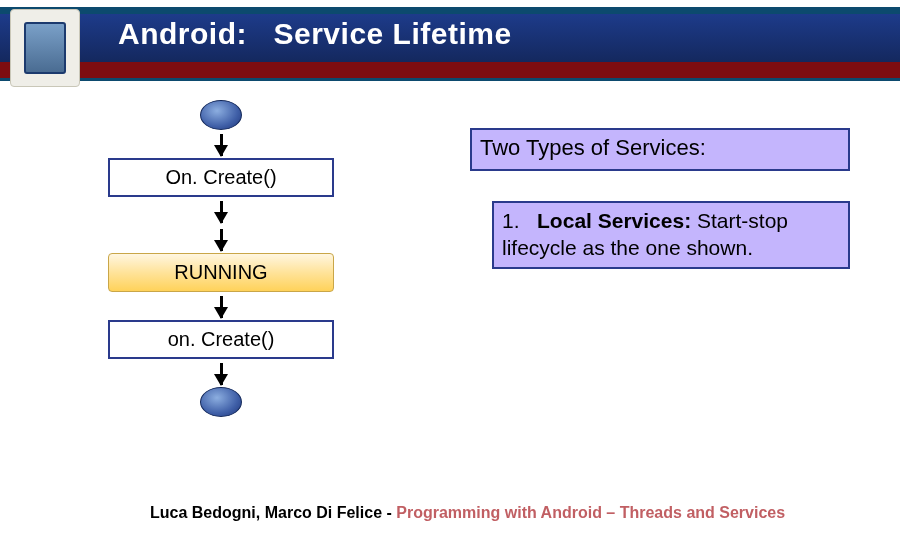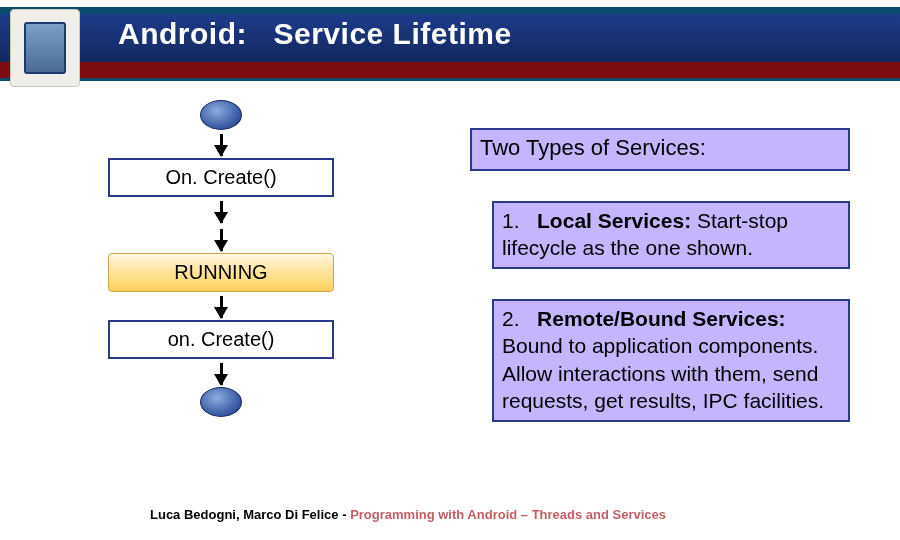--- a/index.html
+++ b/index.html
@@ -139,21 +139,21 @@
   .box.head { text-align: left; }
   .box .svc { font-weight: 700; }
   .box1 .num, .box2 .num { font-family: Verdana, Arial, sans-serif; }
   .box1, .box2 { font-size: 21px; margin-left: 22px; }
 
   
   .footer {
     position: absolute;
     bottom: 18px;
     left: 150px;
-    font-size: 13px;
+    font-size: 16px;
     font-family: Verdana, Arial, sans-serif;
     color: #000;
     margin-top: 30px;
   }
   .footer .blk { font-weight: 700; color: #000; }
   .footer .sep { color: #000; font-weight: 700; }
   .footer .dim { color: #c15f63; font-weight: 700; }
 </style>
 </head>
 <body>
@@ -187,25 +187,19 @@
 <div class="right">
   <div class="box head">
     <span>Two Types of Services:</span>
   </div>
   <div class="box box1">
     <span class="num">1.</span>
     <span>&nbsp;</span>
     <span class="svc">Local Services:</span>
     <span> Start-stop lifecycle as the one shown.</span>
   </div>
-  <div class="box box2">
-    <span class="num">2.</span>
-    <span>&nbsp;</span>
-    <span class="svc">Remote/Bound Services:</span>
-    <span> Bound to application components. Allow interactions with them, send requests, get results, IPC facilities.</span>
-  </div>
 </div>
 
 <div class="footer">
   <span class="blk">Luca Bedogni, Marco Di Felice</span>
   <span class="sep"> - </span>
   <span class="dim">Programming with Android – Threads and Services</span>
 </div>
 
 </body></html>

